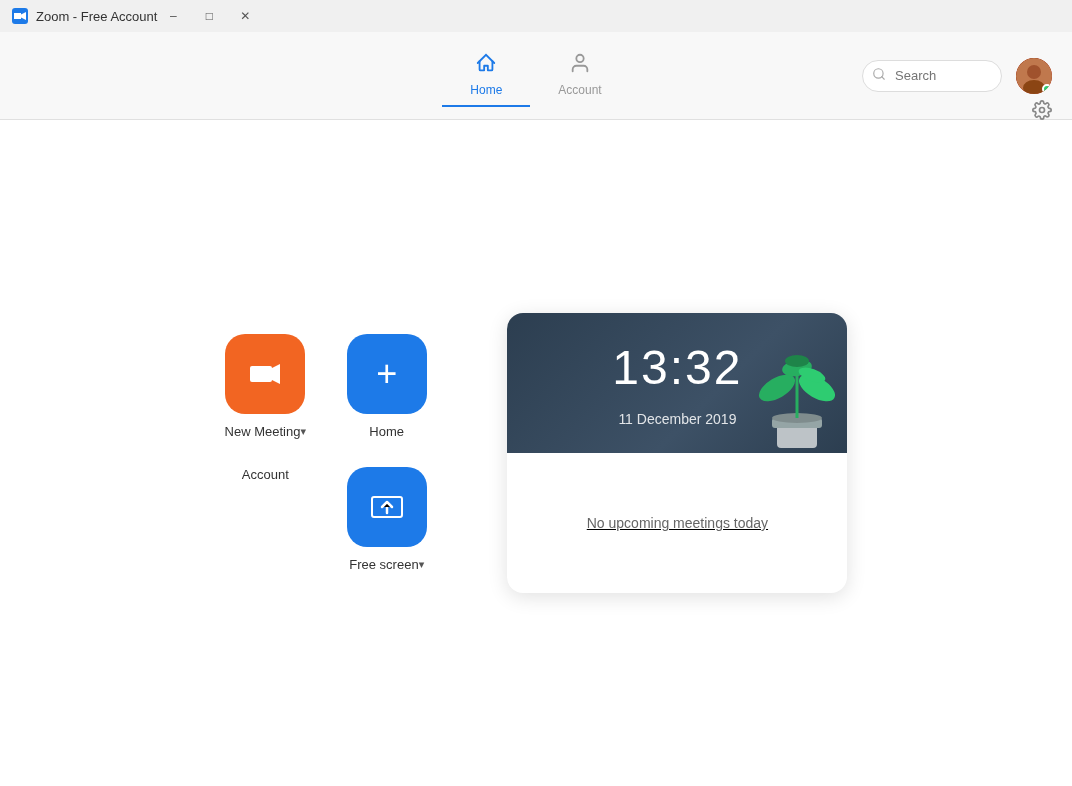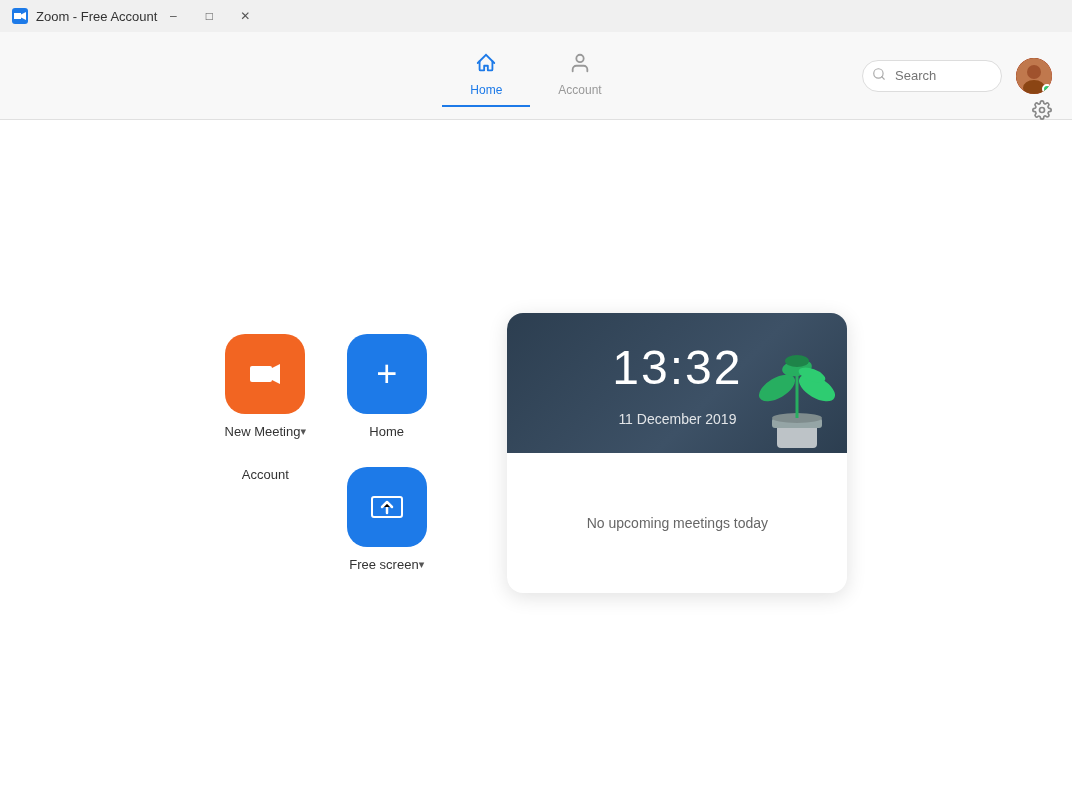--- a/index.html
+++ b/index.html
@@ -266,20 +266,21 @@
       height: 120px;
     }
 
     #meetings-section {
       padding: 30px 20px;
       text-align: right;
       min-height: 140px;
       display: flex;
       align-items: center;
       justify-content: center;
+      text-decoration: underline;
     }
     #no-meetings-text {
       font-size: 14px;
       color: #666;
     }
   </style>
 </head>
 <body>
 
 <div id="title-bar">

